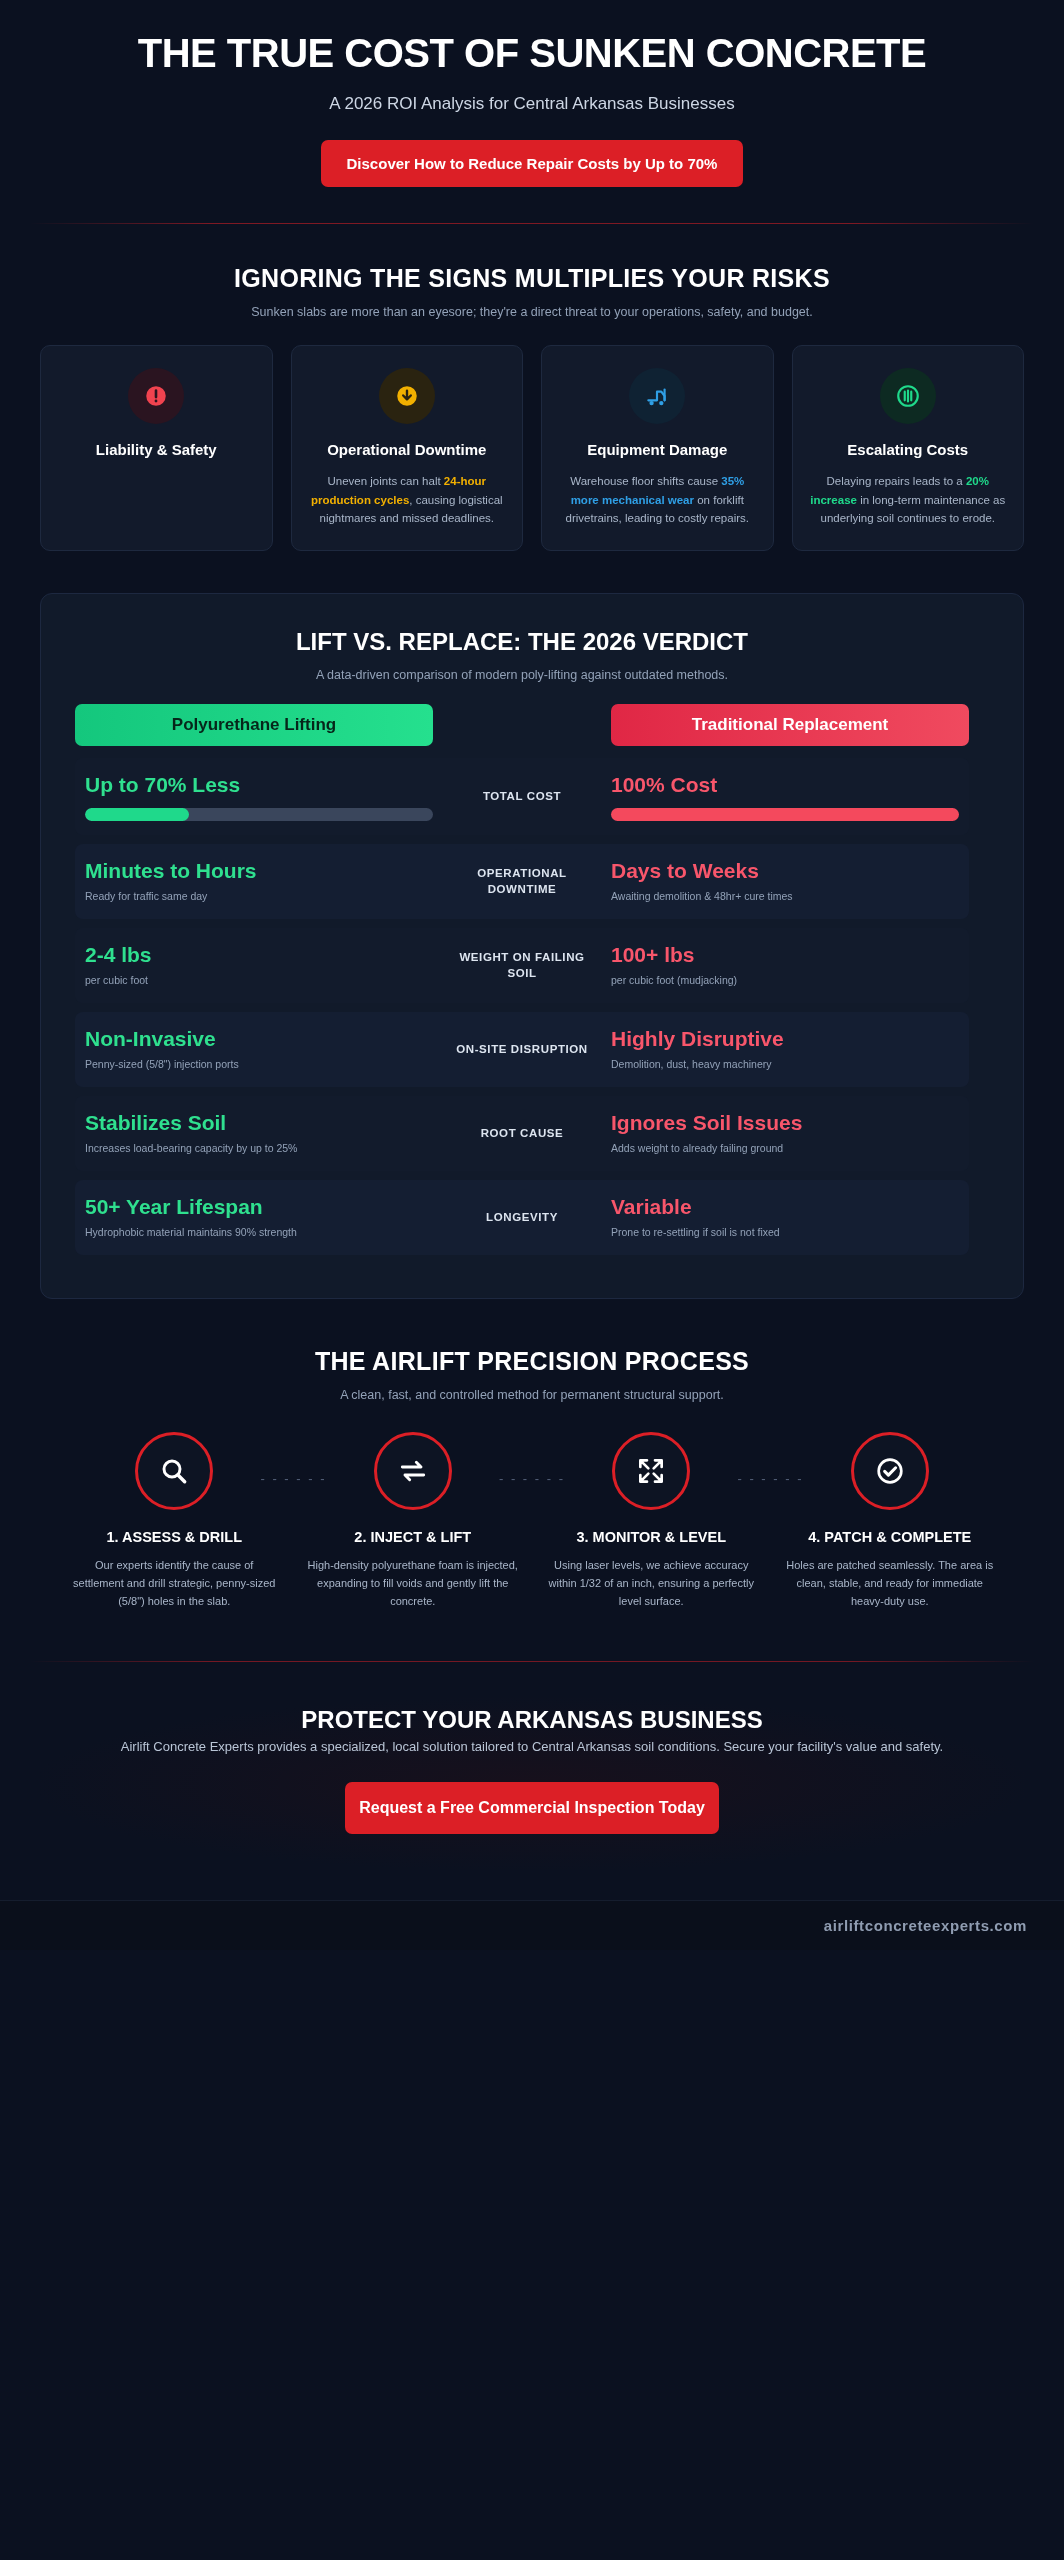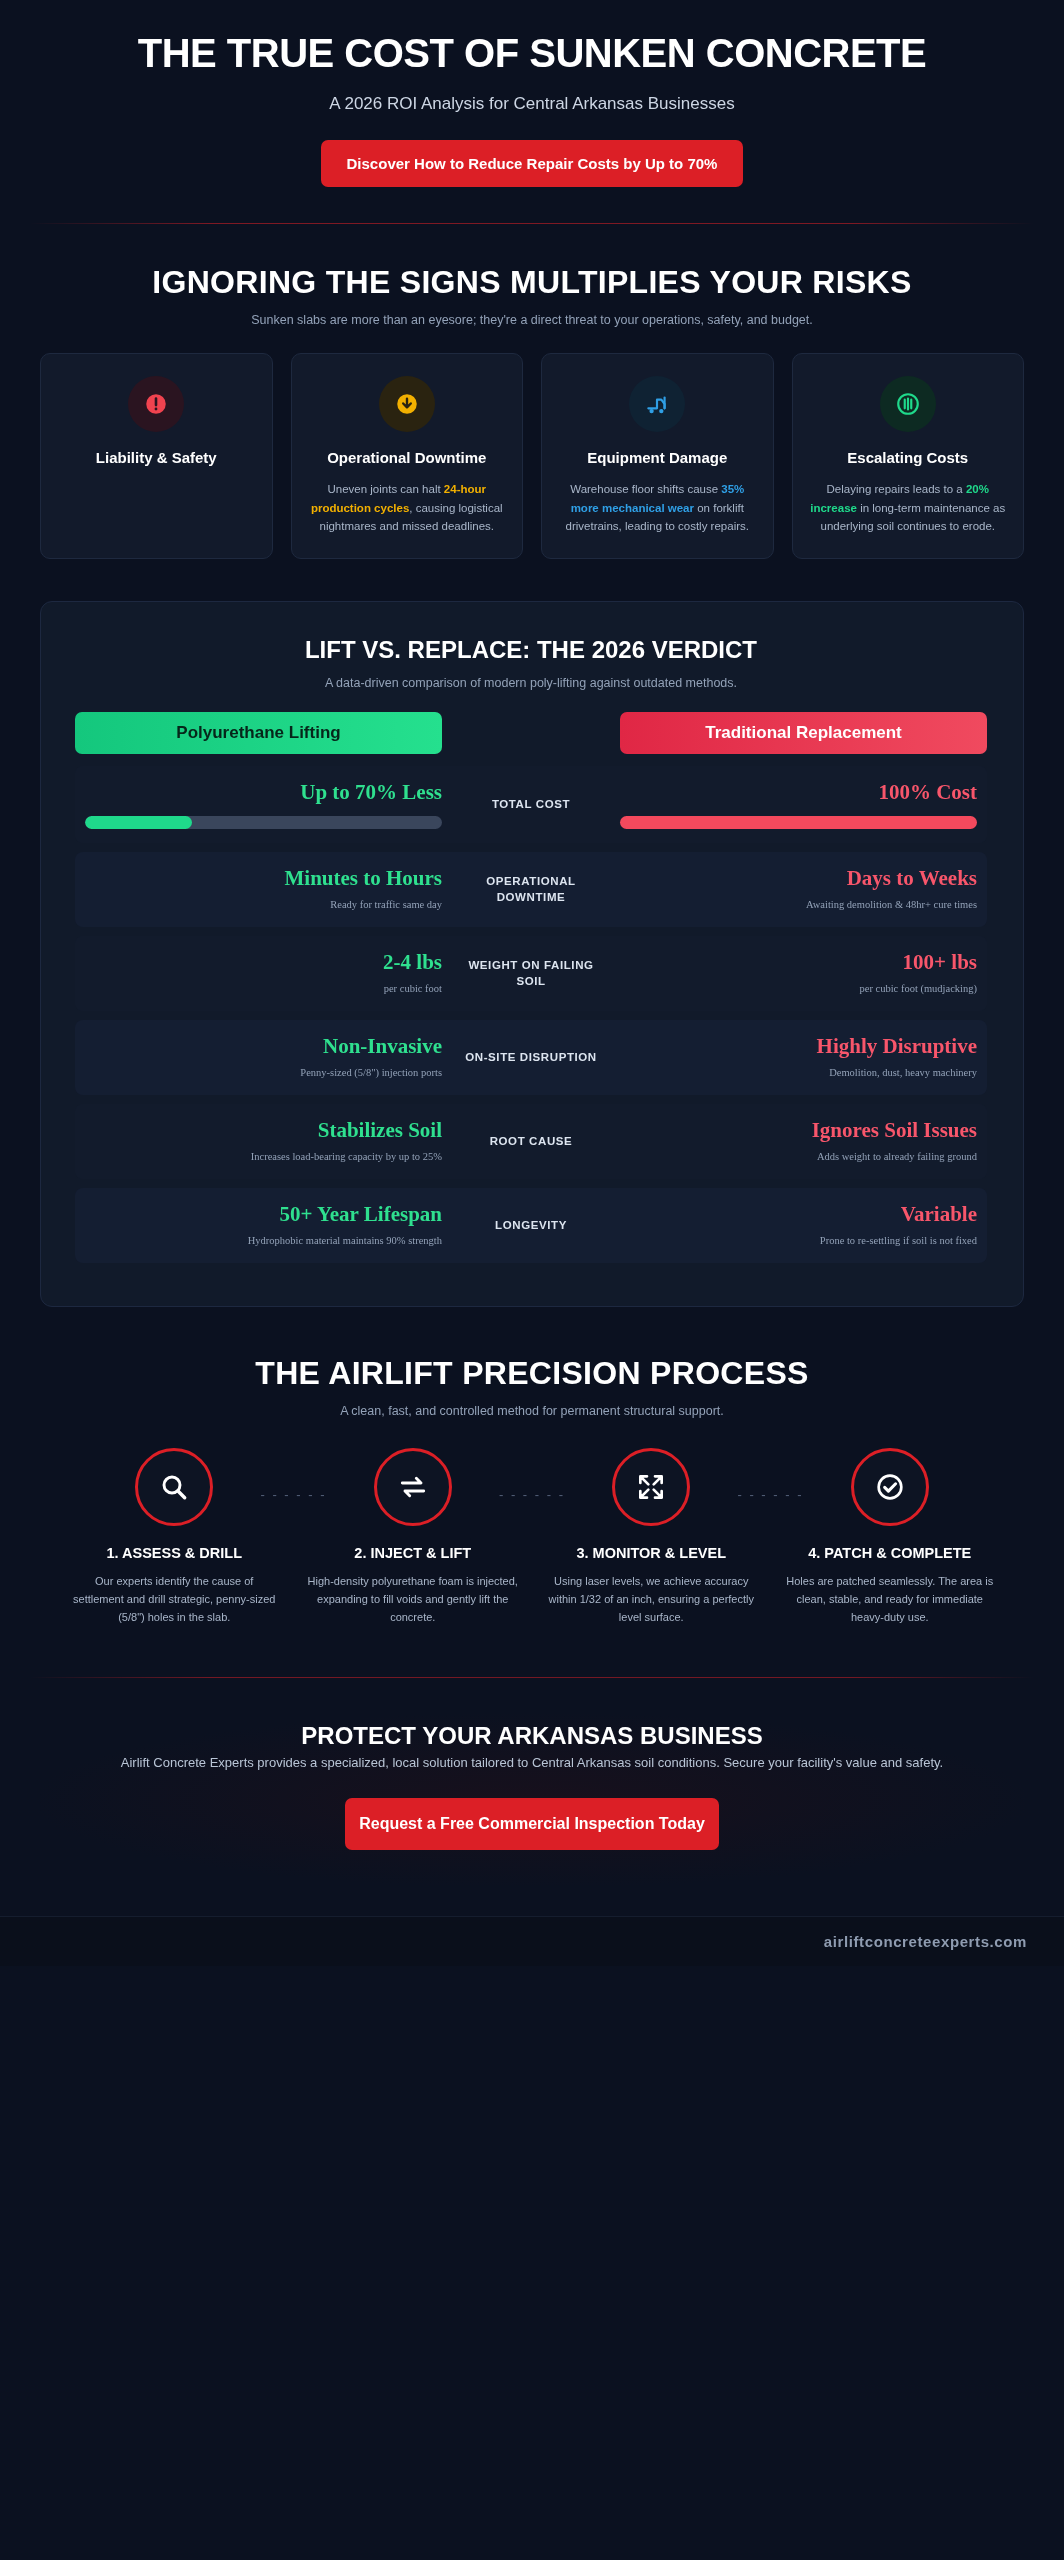--- a/index.html
+++ b/index.html
@@ -47,21 +47,21 @@
   }
   .divider {
     height: 1px;
     background: linear-gradient(to right, rgba(220,31,38,0) 0%, rgba(220,31,38,0.55) 18%, rgba(220,31,38,0.55) 82%, rgba(220,31,38,0) 100%);
     margin: 36px 30px 0 30px;
   }
 
   
   .section-title {
     text-align: center;
-    font-size: 32px;
+    font-size: 25px;
     font-weight: bold;
     color: #ffffff;
     letter-spacing: 0.3px;
     margin-top: 40px;
   }
   .section-sub {
     text-align: center;
     font-size: 12.5px;
     color: #93a2b8;
     margin-top: 12px;
@@ -100,21 +100,21 @@
     color: #a9b6c9;
   }
   .risk-text b { font-weight: bold; }
 
   
   .compare-wrap {
     margin: 42px 40px 0 40px;
     background: #111a2a;
     border: 1px solid #1d2840;
     border-radius: 12px;
-    padding: 26px 36px 34px 34px;
+    padding: 26px 54px 34px 34px;
   }
   .compare-wrap h2 {
     text-align: center;
     font-size: 24px;
     font-weight: bold;
     color: #ffffff;
     margin-top: 8px;
   }
   .compare-wrap .csub {
     text-align: center;
@@ -145,21 +145,21 @@
     display: grid;
     grid-template-columns: 1fr 150px 1fr;
     gap: 14px;
     align-items: center;
     background: #16203450;
     border-radius: 8px;
     padding: 14px 10px;
     margin-bottom: 9px;
   }
   .row.alt { background: #17223899; }
-  .cell { text-align: right; font-family: Liberation Serif, serif; }
+  .cell { text-align: left; }
   .big-green {
     font-size: 21px; font-weight: bold; color: #2fe08f; line-height: 1.2;
   }
   .big-red {
     font-size: 21px; font-weight: bold; color: #f8566b; line-height: 1.2;
   }
   .small-note {
     font-size: 10.5px; color: #93a2b8; margin-top: 6px; line-height: 1.5;
   }
   .label-mid {

